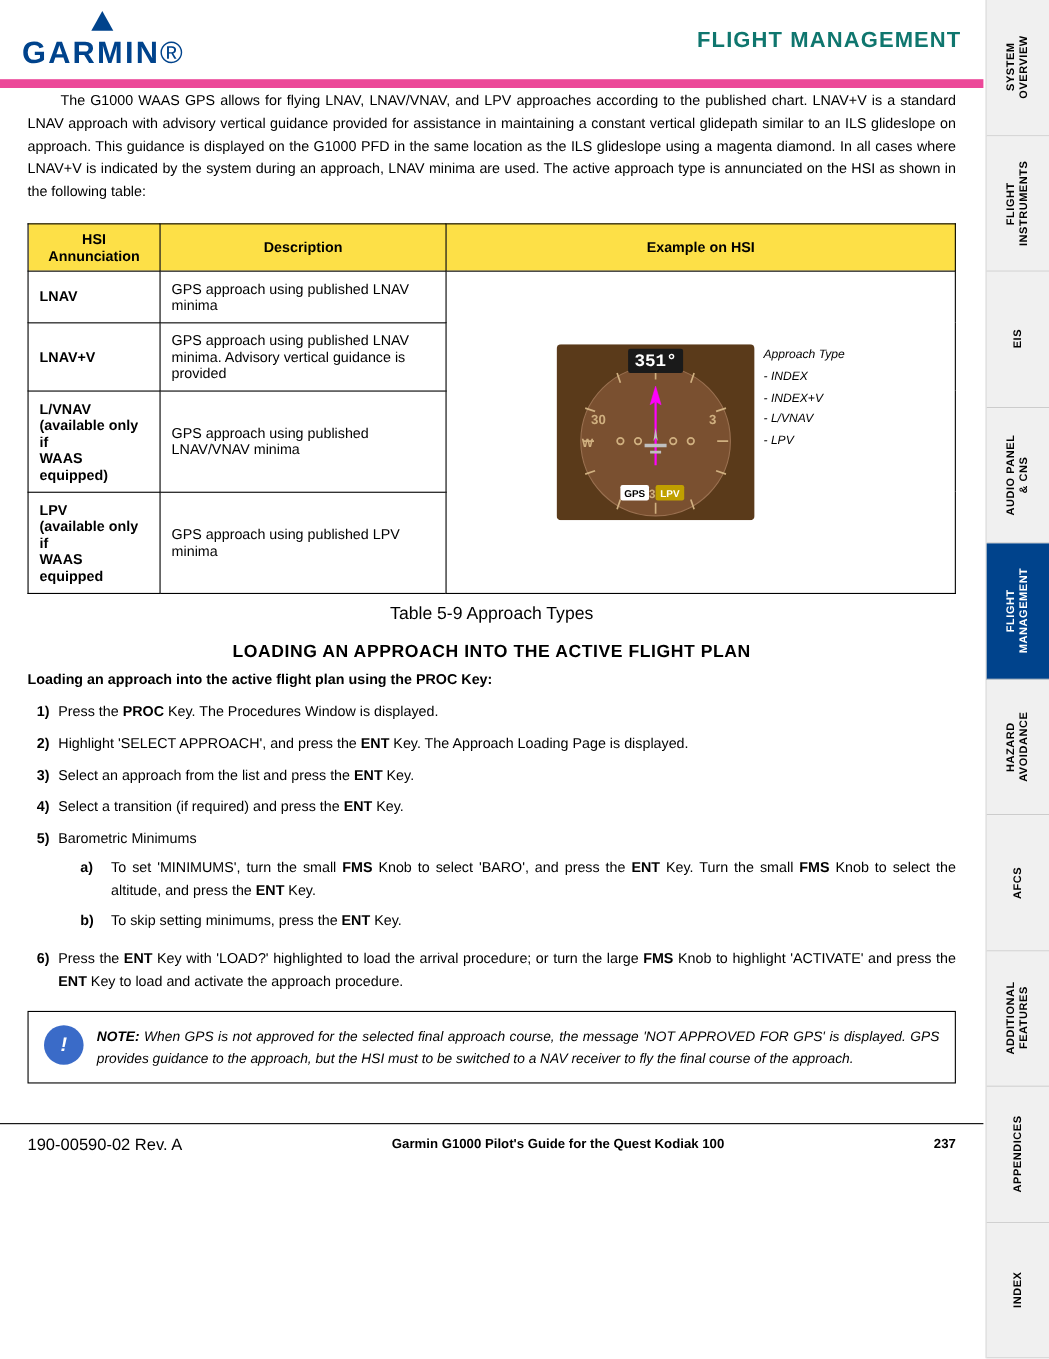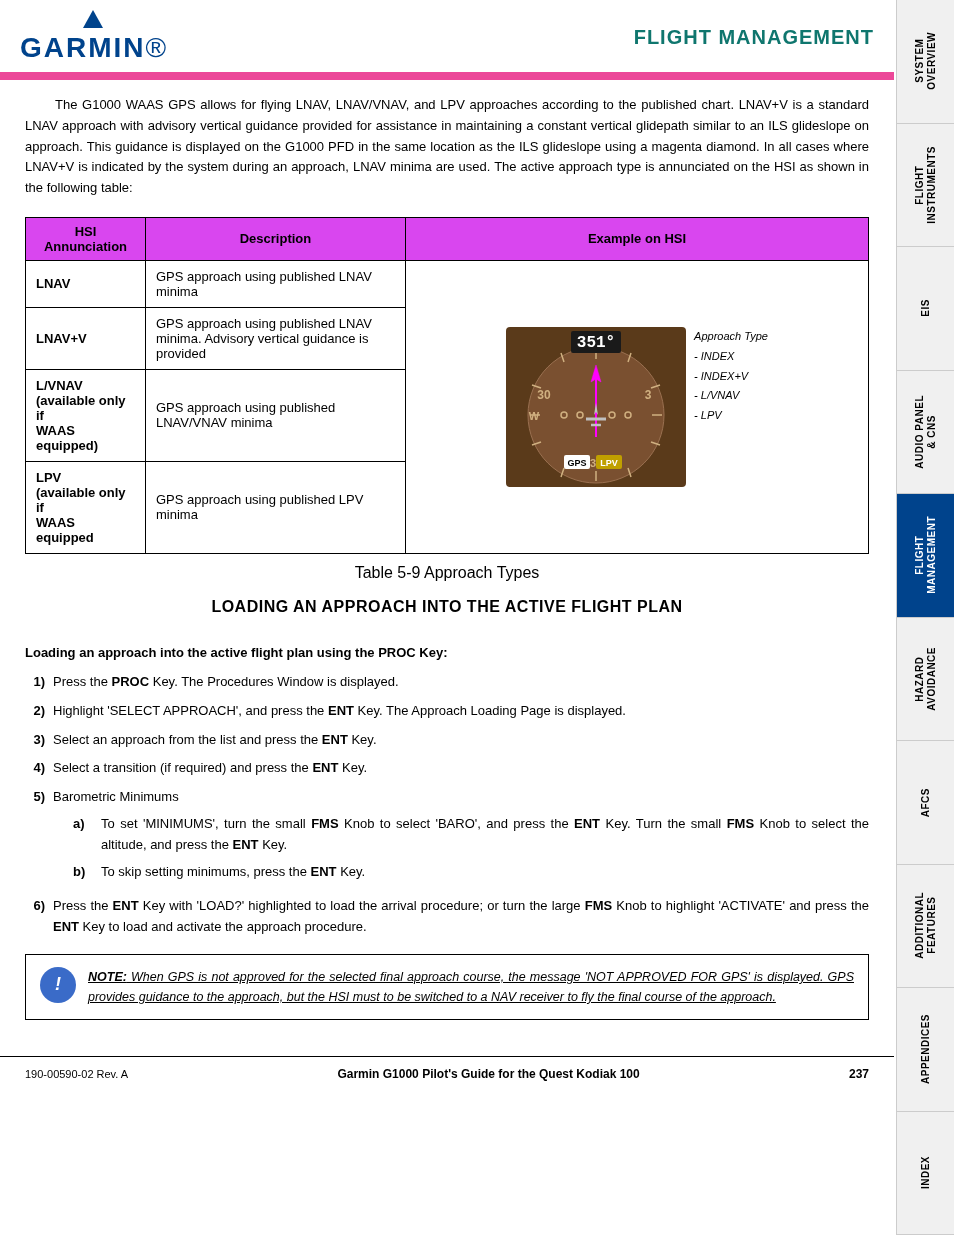--- a/index.html
+++ b/index.html
@@ -90,41 +90,41 @@
       text-align: center;
       line-height: 1.2;
     }
     .sidebar-item.active .sidebar-item-text {
       color: #fff;
     }
 
     
     .main-content {
       margin-right: 60px;
-      padding: 15px 25px 20px 25px;
+      padding: 1px 25px 20px 25px;
     }
 
     
     .intro-text {
       font-size: 13px;
       line-height: 1.6;
       margin-bottom: 18px;
       text-indent: 30px;
       text-align: justify;
     }
 
     
     .approach-table {
       width: 100%;
       border-collapse: collapse;
       margin-bottom: 10px;
       font-size: 13px;
     }
     .approach-table th {
-      background: #d946ef;
+      background: #fde047;
       border: 1px solid #000;
       padding: 6px 10px;
       text-align: center;
       font-weight: bold;
     }
     .approach-table td {
       border: 1px solid #000;
       padding: 8px 10px;
       vertical-align: middle;
     }
@@ -160,21 +160,21 @@
       text-align: left;
       line-height: 1.8;
     }
 
     
     .section-heading {
       font-size: 16px;
       font-weight: bold;
       text-transform: uppercase;
       text-align: center;
-      margin: 10px 0 29px 0;
+      margin: 10px 0 8px 0;
       letter-spacing: 0.5px;
     }
 
     
     .sub-heading {
       font-size: 13px;
       font-weight: bold;
       margin-bottom: 12px;
     }
 
@@ -245,39 +245,38 @@
       color: #fff;
       font-size: 18px;
       font-weight: bold;
       font-style: italic;
     }
     .note-text {
       font-size: 12.5px;
       font-style: italic;
       line-height: 1.6;
       text-align: justify;
-      text-decoration: underline;
     }
     .note-label {
       font-weight: bold;
       font-style: italic;
     }
 
     
     .footer {
       display: flex;
       justify-content: space-between;
       align-items: center;
       padding: 10px 25px;
       border-top: 1px solid #000;
       margin-right: 60px;
       margin-top: 16px;
     }
     .footer-left {
-      font-size: 11px;
+      font-size: 15px;
     }
     .footer-center {
       font-size: 12px;
       font-weight: bold;
     }
     .footer-right {
       font-size: 12px;
       font-weight: bold;
     }
 

